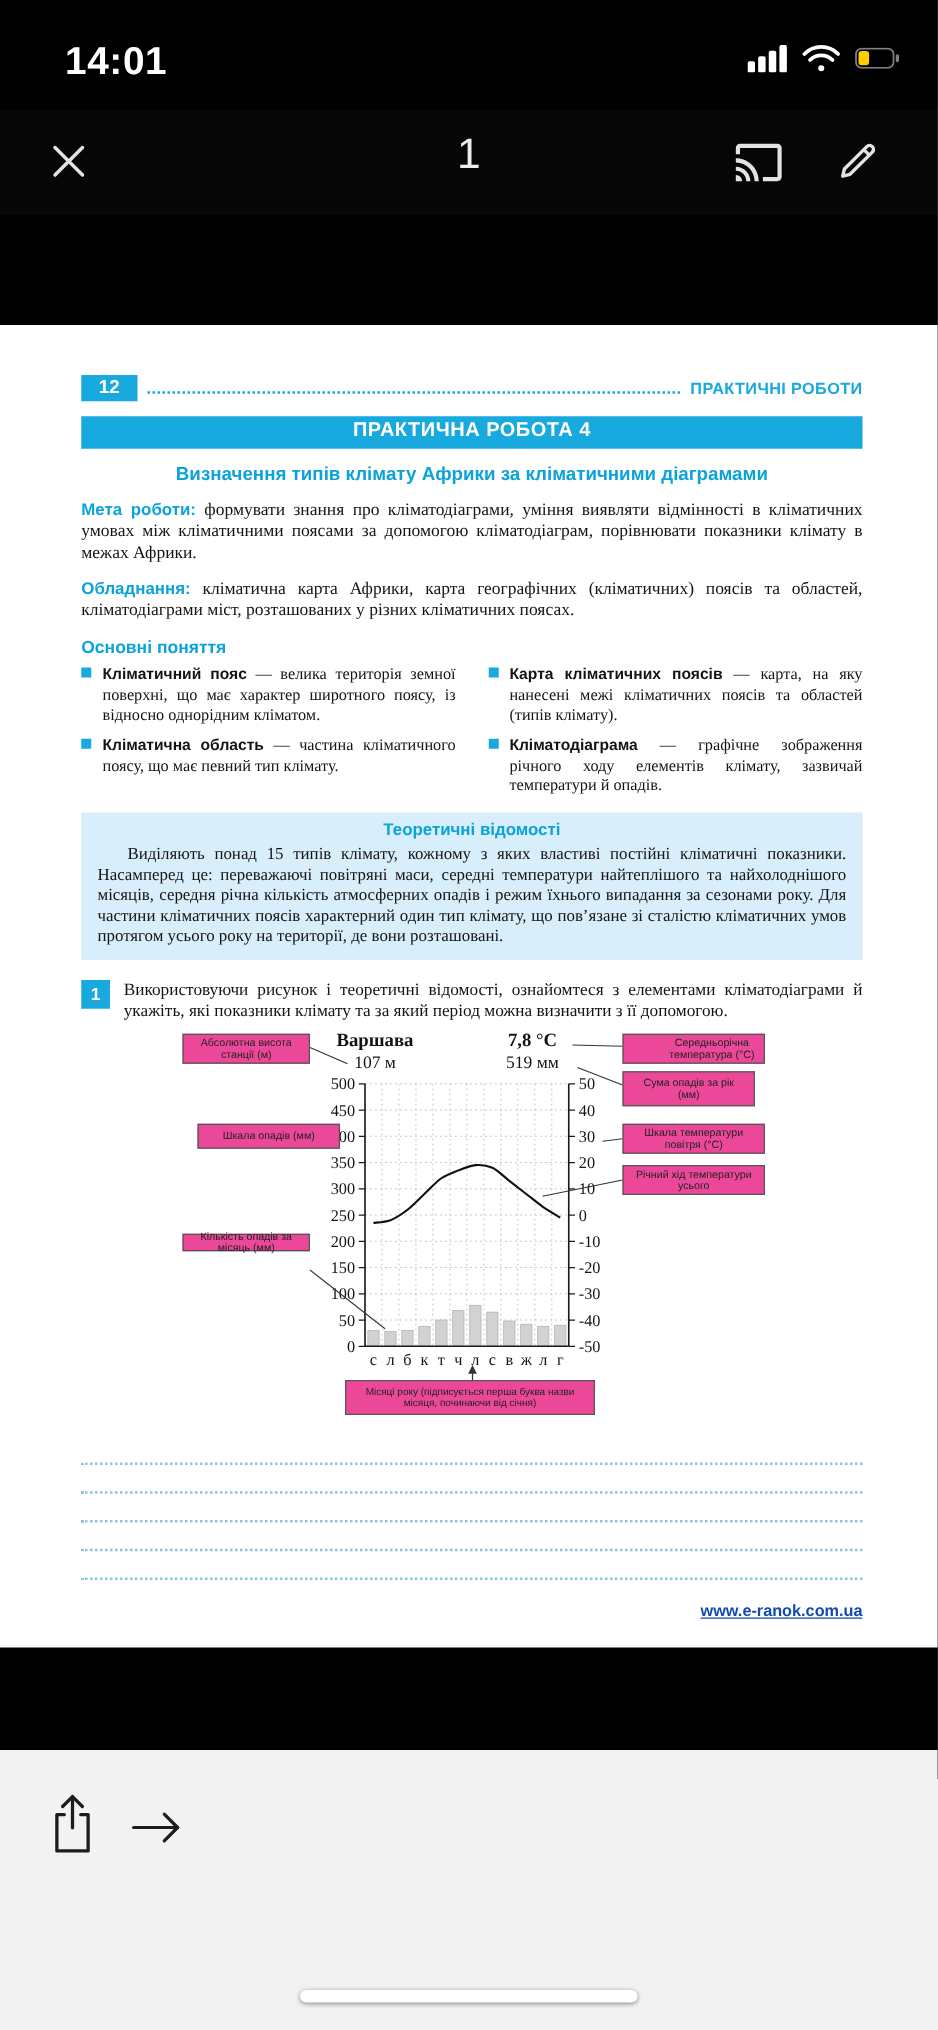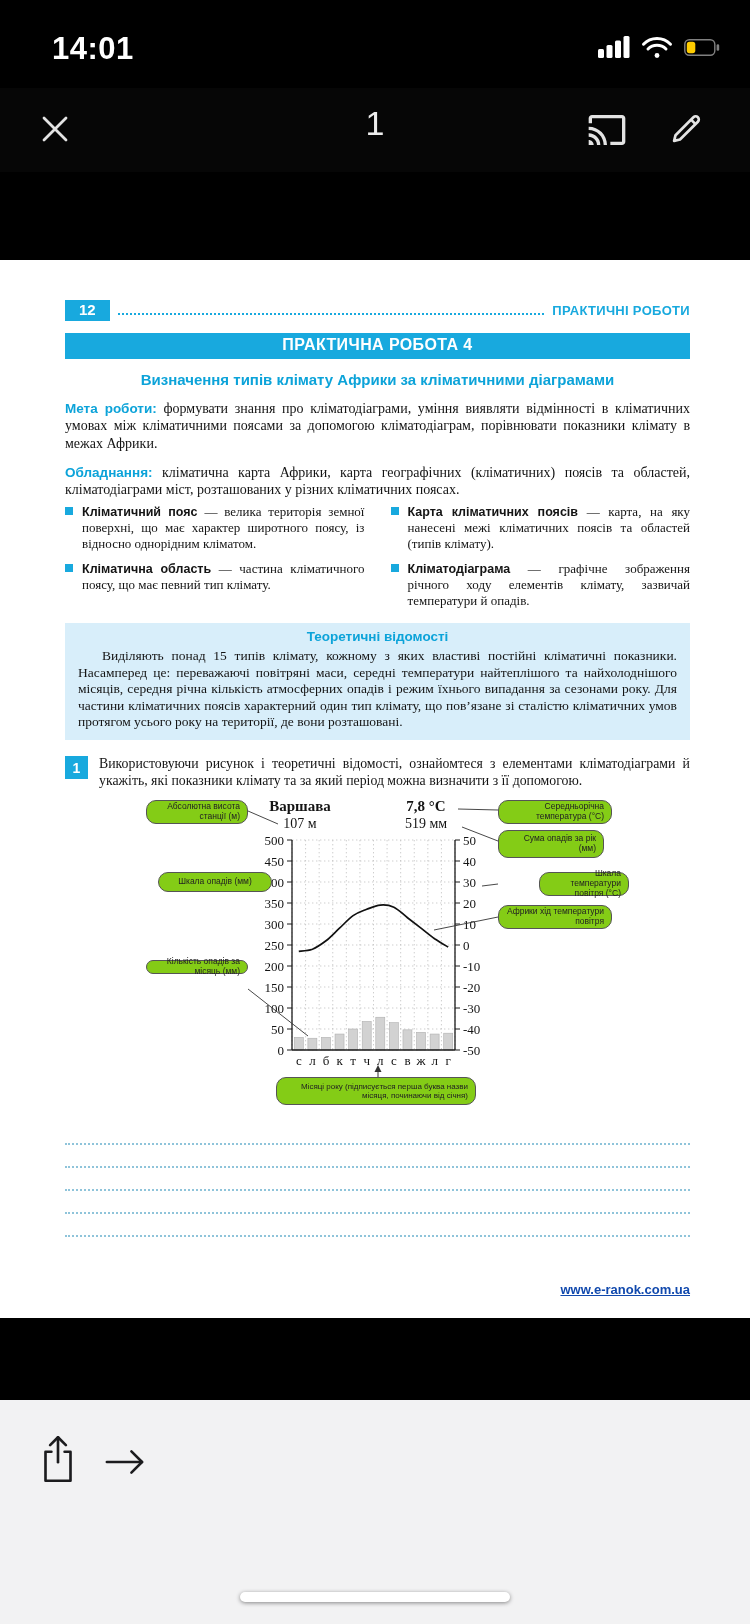--- a/index.html
+++ b/index.html
@@ -46,29 +46,29 @@
 
   
   .diagram{position:relative;margin:10px 0 0 25px;width:622px;height:310px;}
   #chart-svg{position:absolute;left:0;top:0;}
   .tick{font-family:"Liberation Serif",serif;font-size:13px;fill:#141414;}
   .dg-label{position:absolute;text-align:center;font-family:"Liberation Serif",serif;color:#141414;}
   .station-name{left:170px;top:-2px;width:80px;font-weight:700;font-size:15px;}
   .station-alt{left:170px;top:16px;width:80px;font-size:14px;}
   .mean-temp{left:296px;top:-2px;width:80px;font-weight:700;font-size:15px;}
   .annual-precip{left:296px;top:16px;width:80px;font-size:14px;}
-  .pill{position:absolute;border:1px solid #555;border-radius:10px;background:#84cc16;font-family:"Liberation Sans",sans-serif;
-        font-size:8.5px;line-height:1.15;text-align:right;display:flex;align-items:center;justify-content:center;
+  .pill{position:absolute;border:1px solid #555;border-radius:0;background:#ec4899;font-family:"Liberation Sans",sans-serif;
+        font-size:8.5px;line-height:1.15;text-align:center;display:flex;align-items:center;justify-content:center;
         padding:2px 7px;color:#222;}
   .pill.alt{left:56px;top:0;width:102px;height:24px;}
   .pill.pscale{left:68px;top:72px;width:114px;height:20px;}
   .pill.mprecip{left:56px;top:160px;width:102px;height:14px;}
   .pill.mtemp{left:408px;top:0;width:114px;height:24px;padding-left:36px;}
   .pill.aprecip{left:408px;top:30px;width:106px;height:28px;}
-  .pill.tscale{left:408px;top:72px;width:90px;height:24px;margin-left:41px;}
+  .pill.tscale{left:408px;top:72px;width:114px;height:24px;}
   .pill.tcourse{left:408px;top:105px;width:114px;height:24px;}
   .pill.monthsnote{left:186px;top:277px;width:200px;height:28px;font-size:8px;}
 
   .answers{margin-top:12px;}
   .answer-line{height:23px;border-bottom:2px dotted #8fc4da;}
   .footer-link{position:absolute;right:60px;bottom:20px;text-align:right;}
   .footer-link a{color:#1149ad;font-family:"Liberation Sans",sans-serif;font-size:13px;font-weight:700;text-decoration:underline;}
 
   
   .bottom-bar{position:relative;height:224px;background:#f2f2f3;}
@@ -142,20 +142,21 @@
       <span class="doc-section">ПРАКТИЧНІ РОБОТИ</span>
     </div>
 
     <div class="banner">ПРАКТИЧНА РОБОТА 4</div>
     <div class="subtitle">Визначення типів клімату Африки за кліматичними діаграмами</div>
 
     <p class="para"><span class="para-label">Мета роботи:</span> <span>формувати знання про кліматодіаграми, уміння виявляти відмінності в кліматичних умовах між кліматичними поясами за допомогою кліматодіаграм, порівнювати показники клімату в межах Африки.</span></p>
 
     <p class="para"><span class="para-label">Обладнання:</span> <span>кліматична карта Африки, карта географічних (кліматичних) поясів та областей, кліматодіаграми міст, розташованих у різних кліматичних поясах.</span></p>
 
+    <div class="concepts-heading">Основні поняття</div>
 
     <div class="concepts-grid">
       <div class="concept">
         <span class="sq"></span><span class="term">Кліматичний пояс</span><span> — велика територія земної поверхні, що має характер широтного поясу, із відносно однорідним кліматом.</span>
       </div>
       <div class="concept">
         <span class="sq"></span><span class="term">Карта кліматичних поясів</span><span> — карта, на яку нанесені межі кліматичних поясів та областей (типів клімату).</span>
       </div>
       <div class="concept">
         <span class="sq"></span><span class="term">Кліматична область</span><span> — частина кліматичного поясу, що має певний тип клімату.</span>
@@ -287,21 +288,21 @@
       <div class="dg-label station-alt">107 м</div>
       <div class="dg-label mean-temp">7,8 °С</div>
       <div class="dg-label annual-precip">519 мм</div>
 
       <div class="pill alt">Абсолютна висота станції (м)</div>
       <div class="pill pscale">Шкала опадів (мм)</div>
       <div class="pill mprecip">Кількість опадів за місяць (мм)</div>
       <div class="pill mtemp">Середньорічна температура (°С)</div>
       <div class="pill aprecip">Сума опадів за рік (мм)</div>
       <div class="pill tscale">Шкала температури повітря (°С)</div>
-      <div class="pill tcourse">Африки хід температури повітря</div>
+      <div class="pill tcourse">Річний хід температури усього</div>
       <div class="pill monthsnote">Місяці року (підписується перша буква назви місяця, починаючи від січня)</div>
     </div>
 
     <div class="answers">
       <div class="answer-line"></div>
       <div class="answer-line"></div>
       <div class="answer-line"></div>
       <div class="answer-line"></div>
       <div class="answer-line"></div>
     </div>

